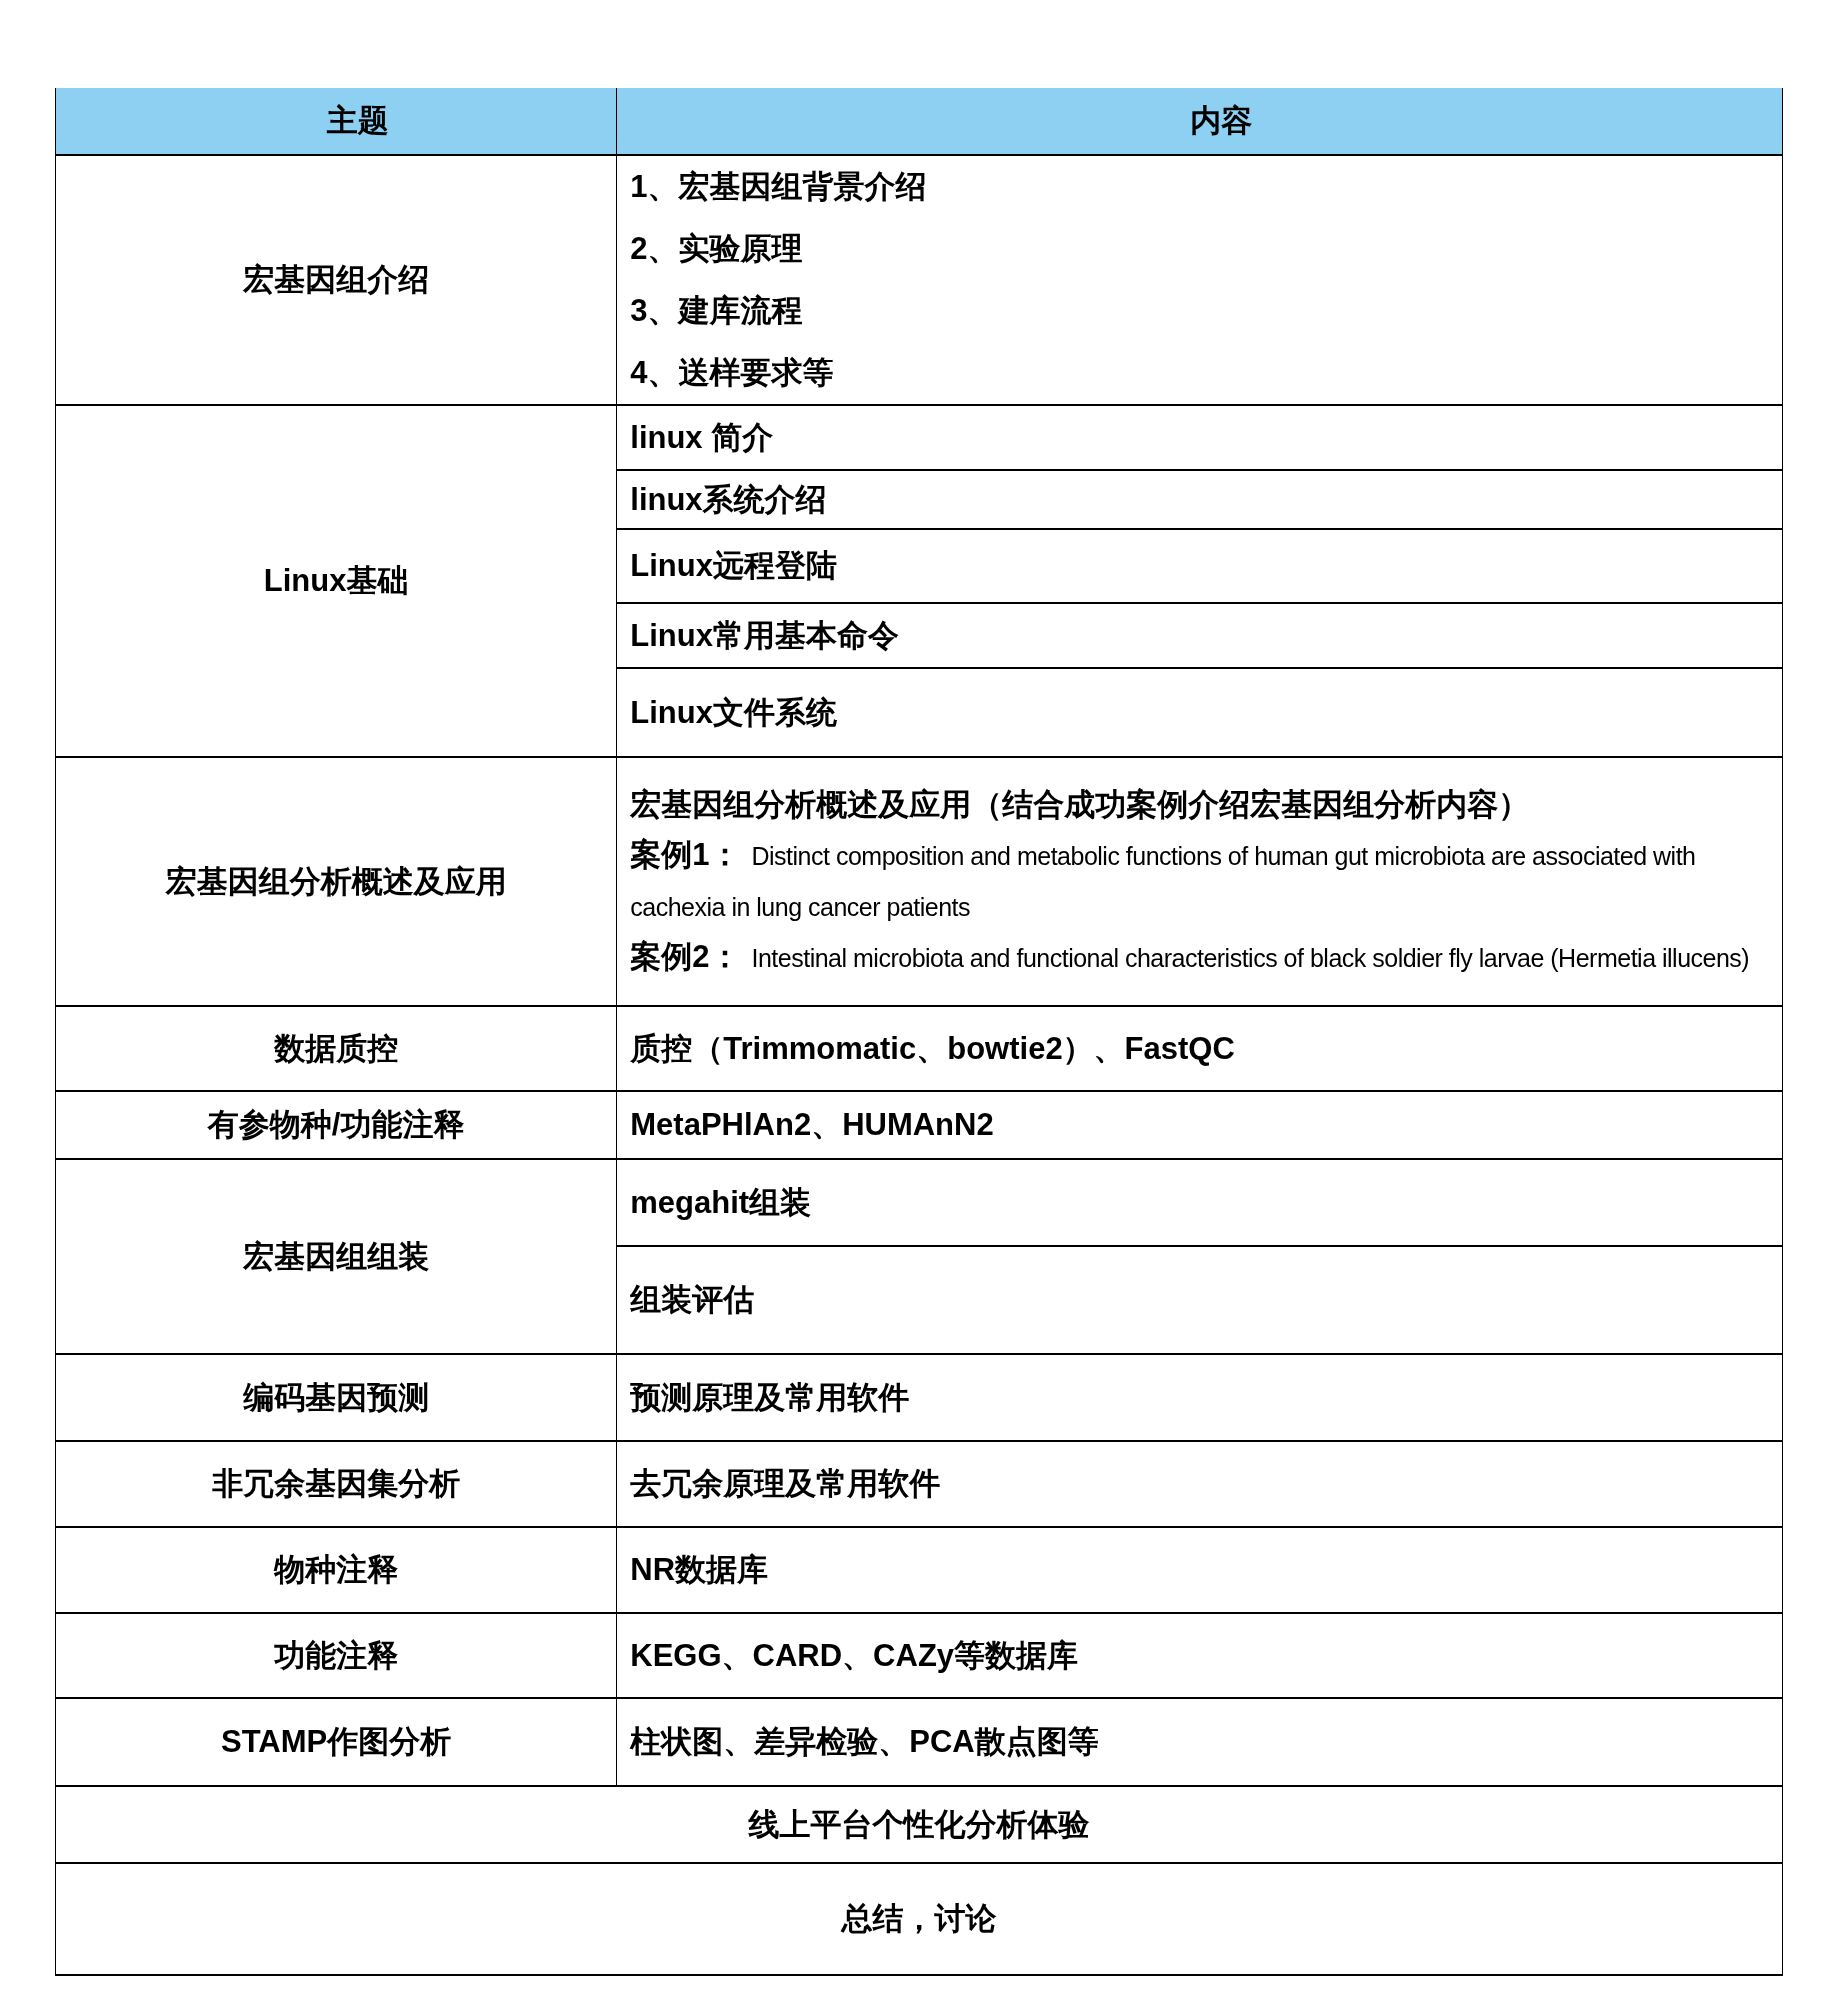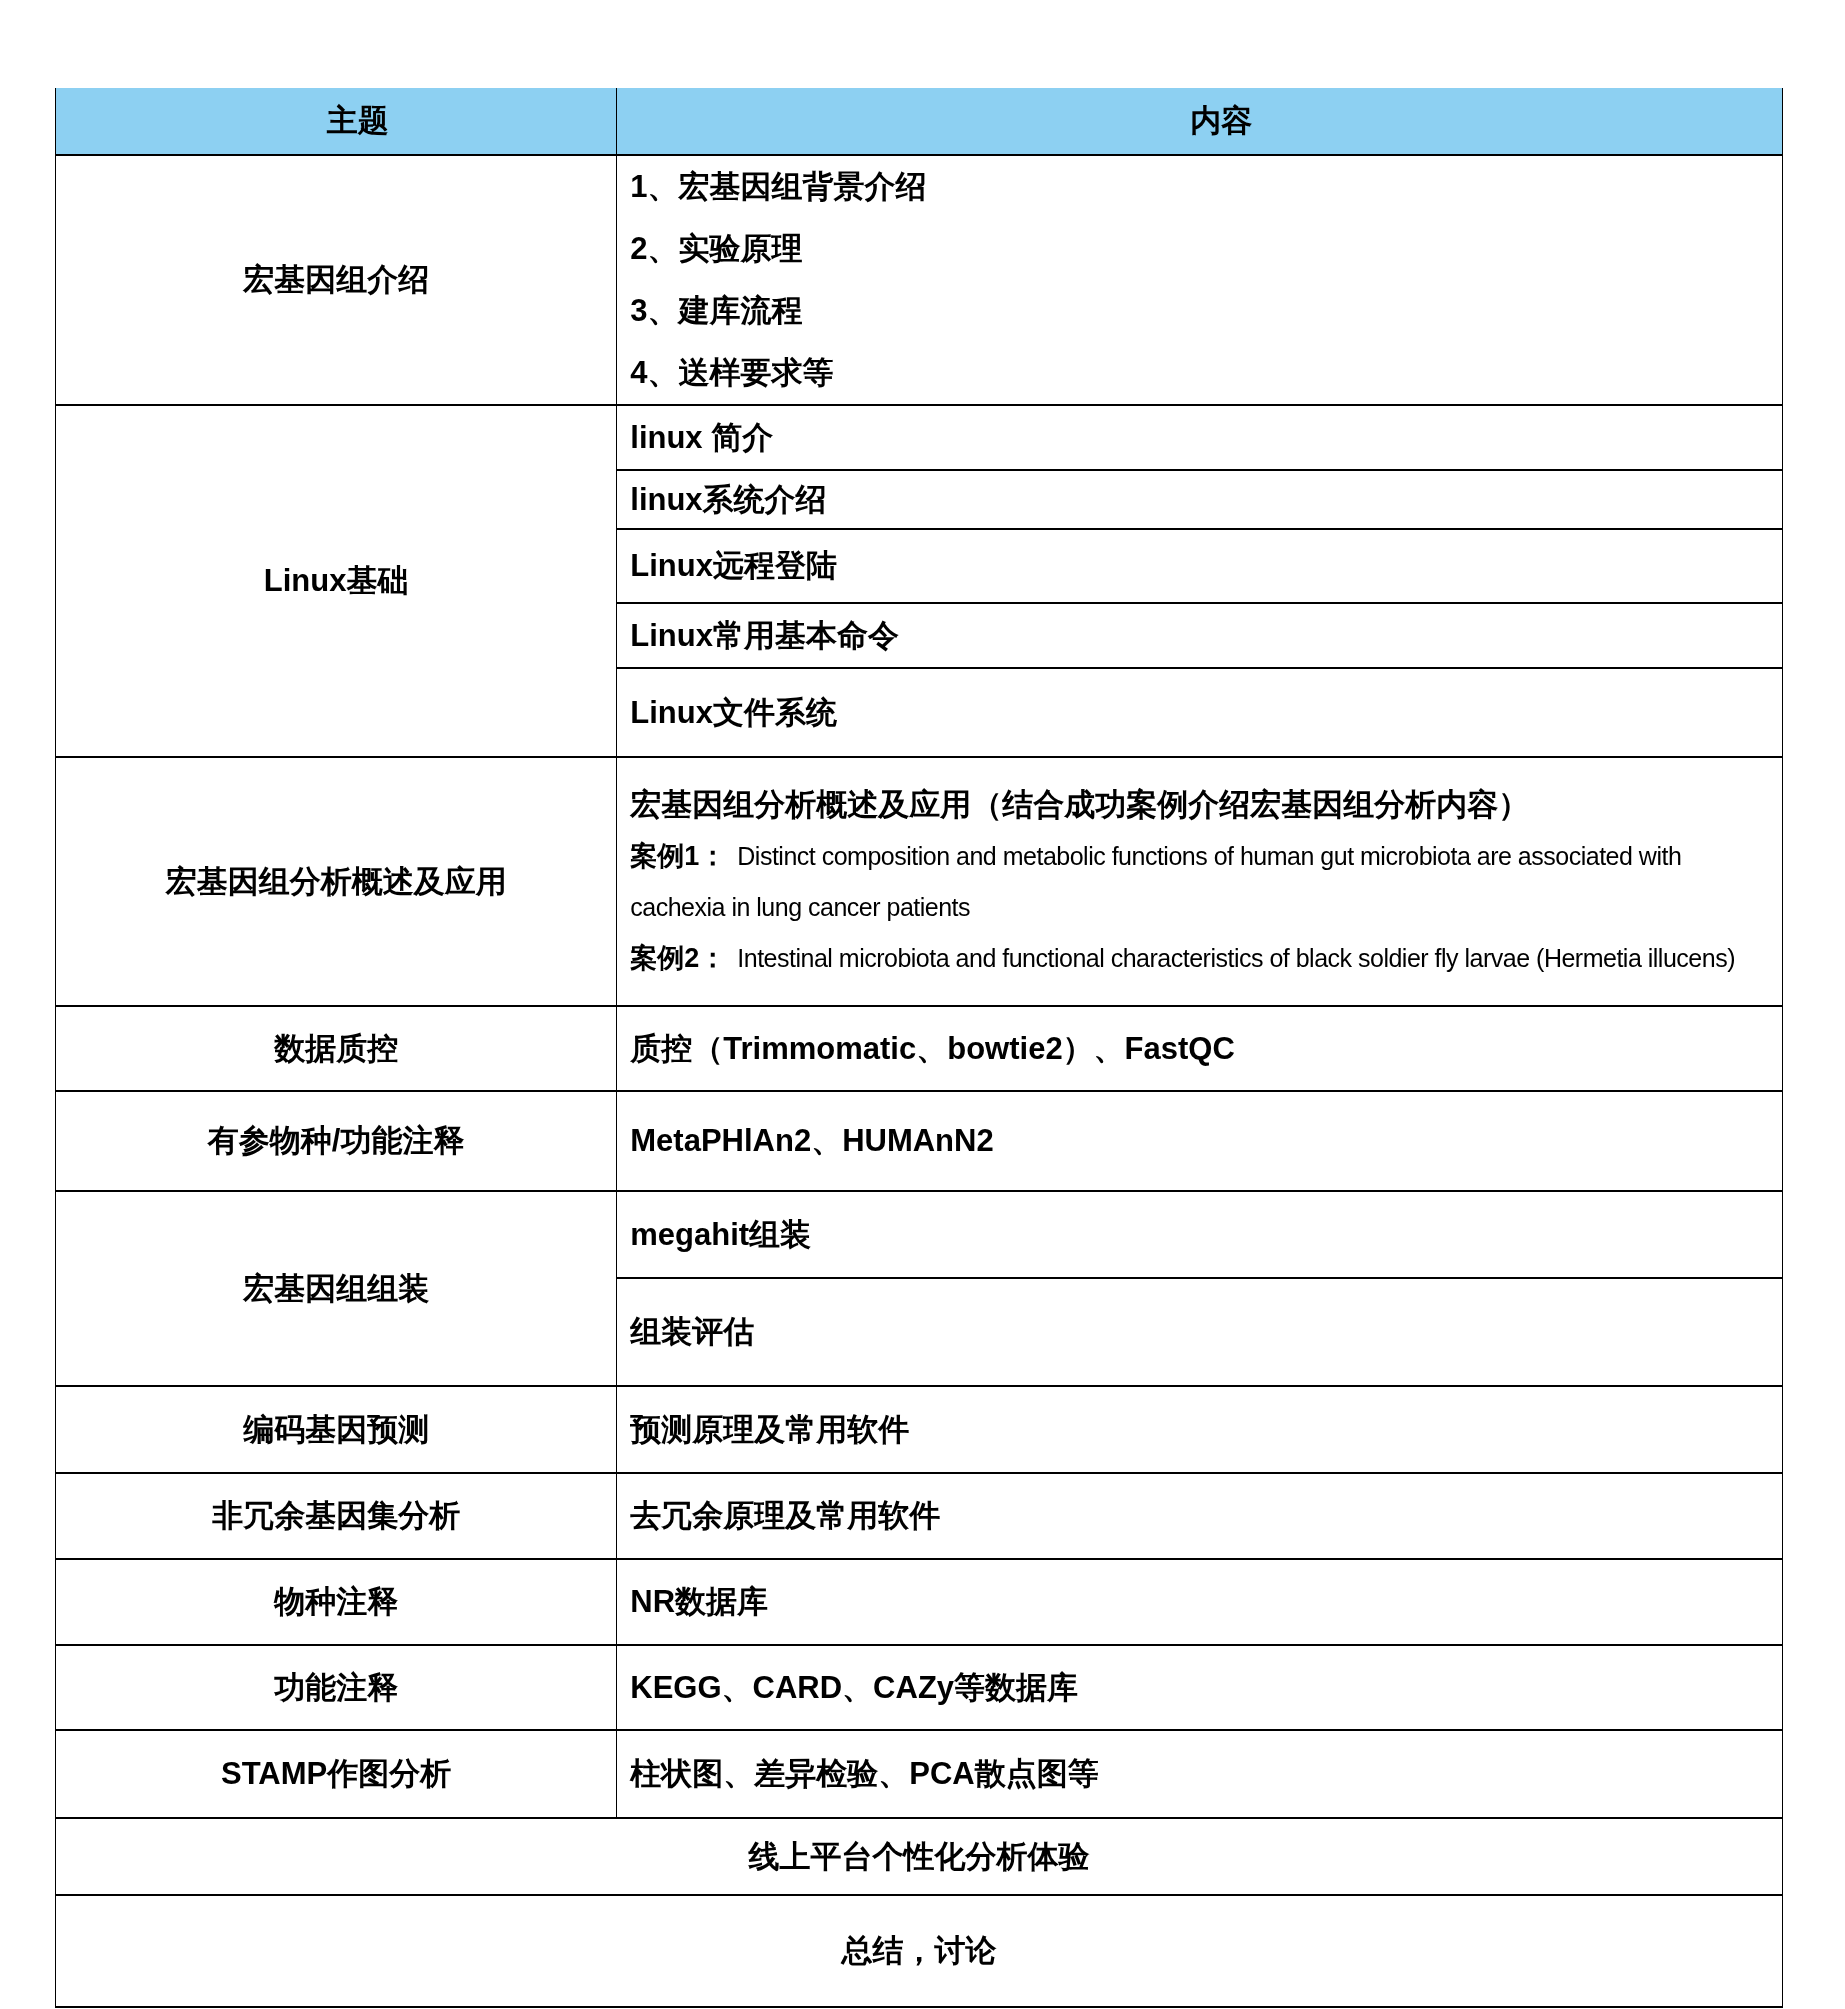--- a/index.html
+++ b/index.html
@@ -55,21 +55,21 @@
   }
   .multiline p {
     margin: 0;
     line-height: 62px;
   }
   .overview p {
     margin: 0;
     line-height: 50px;
   }
   .case-label {
-    font-size: 27px;
+    font-size: 31px;
     font-weight: 700;
     margin-right: 11px;
   }
   .en {
     font-size: 25px;
     font-weight: 500;
     letter-spacing: -0.5px;
   }
 </style>
 </head>
@@ -122,21 +122,21 @@
         <p><span class="case-label">案例1：</span><span class="en">Distinct composition and metabolic functions of human gut microbiota are associated with cachexia in lung cancer patients</span></p>
         <p><span class="case-label">案例2：</span><span class="en">Intestinal microbiota and functional characteristics of black soldier fly larvae (Hermetia illucens)</span></p>
       </td>
     </tr>
 
     <tr style="height:85px">
       <td class="topic">数据质控</td>
       <td class="content">质控（Trimmomatic、bowtie2）、FastQC</td>
     </tr>
 
-    <tr style="height:100px">
+    <tr style="height:68px">
       <td class="topic">有参物种/功能注释</td>
       <td class="content">MetaPHlAn2、HUMAnN2</td>
     </tr>
 
     <tr style="height:87px">
       <td class="topic" rowspan="2">宏基因组组装</td>
       <td class="content">megahit组装</td>
     </tr>
     <tr style="height:108px">
       <td class="content">组装评估</td>

